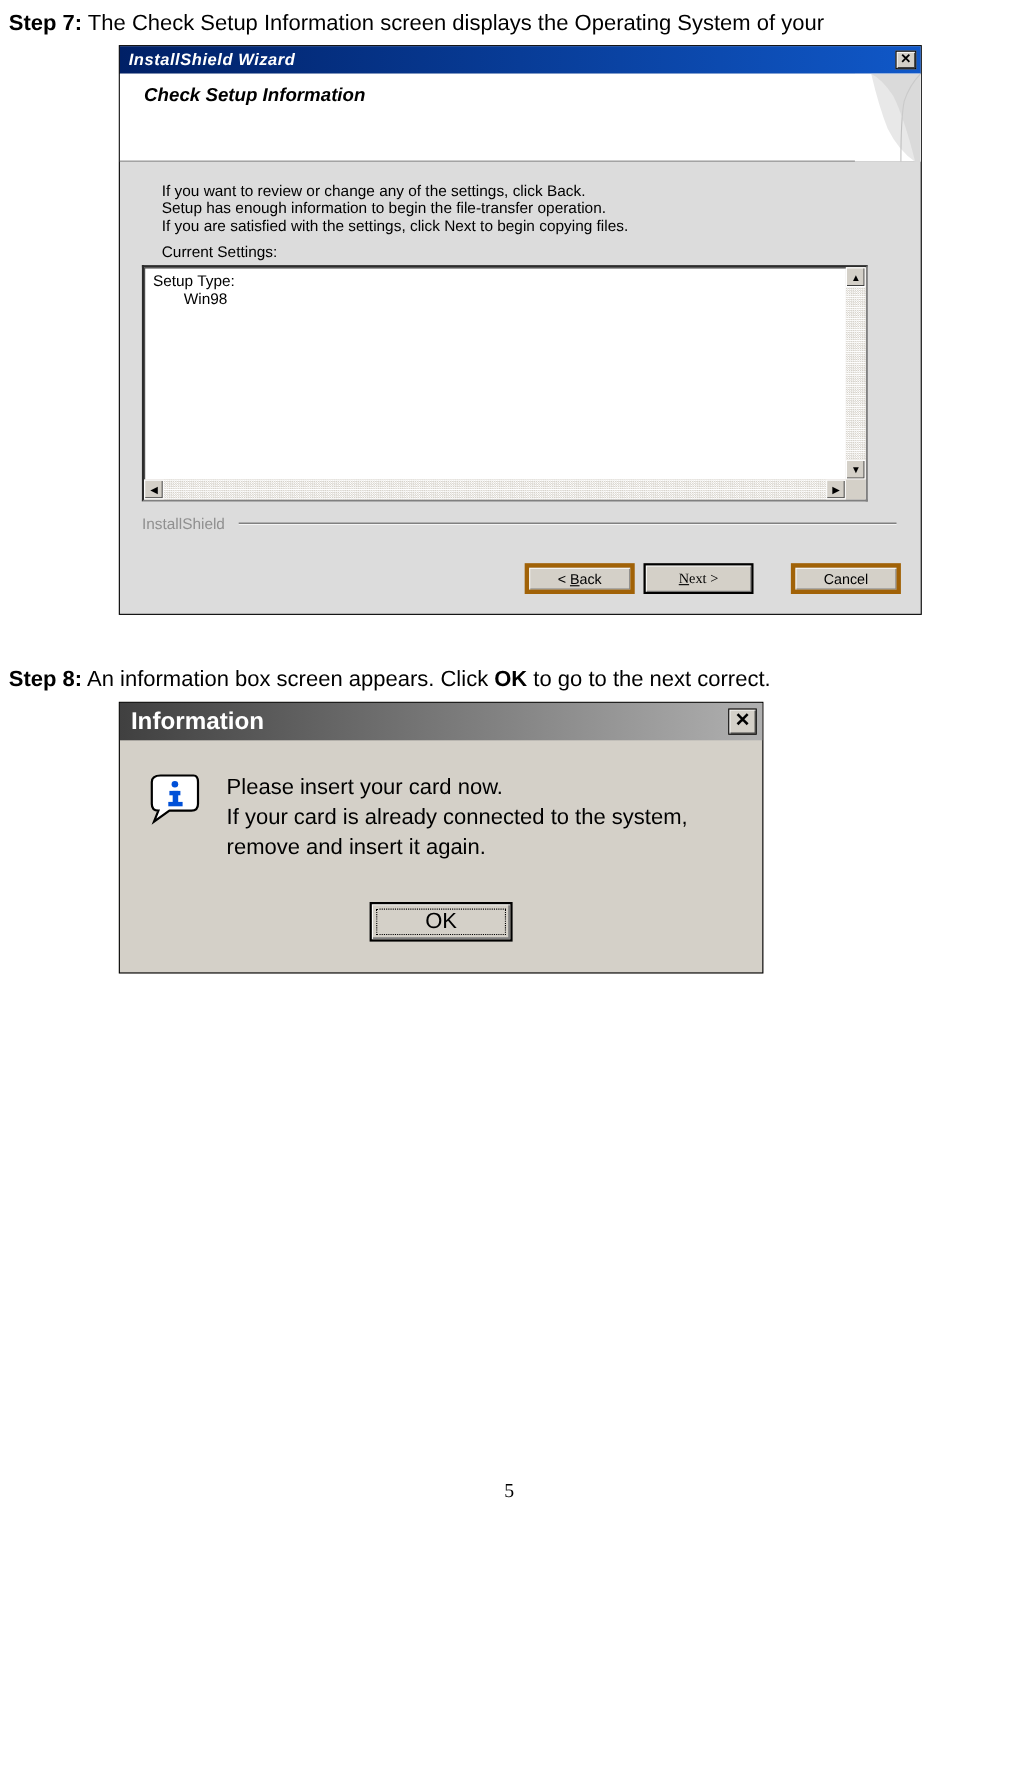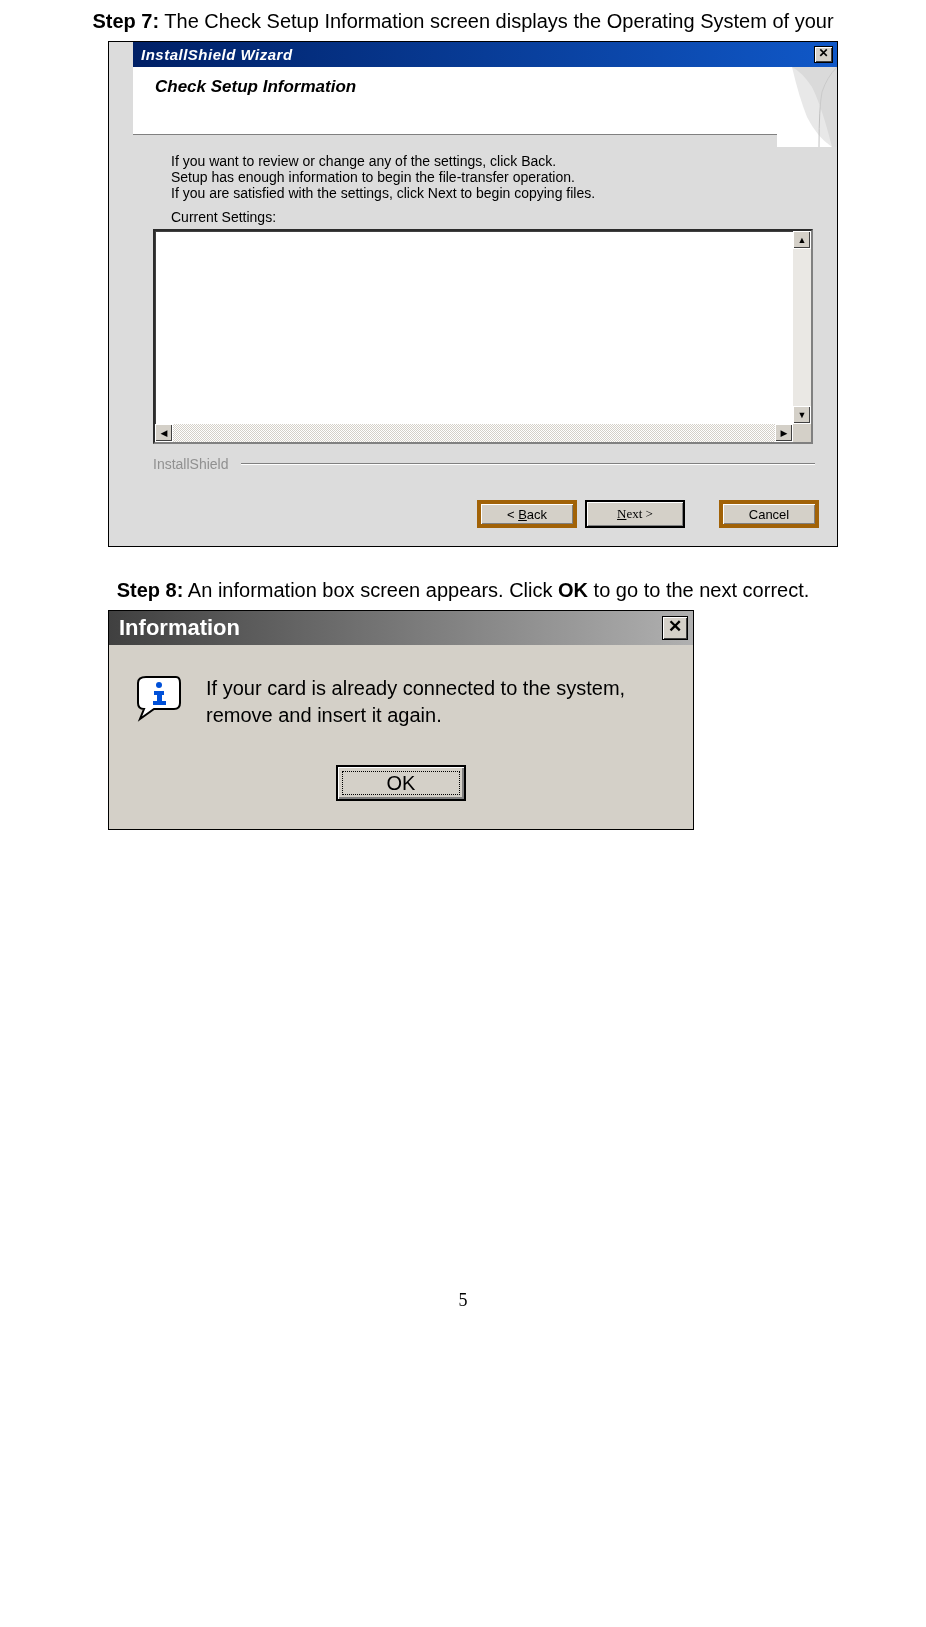--- a/index.html
+++ b/index.html
@@ -7,33 +7,31 @@
       font-family: Arial, Helvetica, sans-serif;
       background: #fff;
       width: 926px;
       padding: 8px 8px 40px 8px;
       color: #000;
     }
     .step-text {
       font-size: 20px;
       line-height: 1.35;
       margin-bottom: 6px;
-      text-align: center;
     }
     .step-text strong { font-weight: bold; }
     .step-indent { display: block; margin-left: 75px; }
     .underlined { text-decoration: underline; font-weight: bold; }
 
     
     .wizard-window {
       width: 730px;
-      margin: 0 auto 30px 100px;
+      margin: 0 auto 46px 100px;
       border: 1px solid #000;
       background: #dcdcdc;
-      padding-left: 24px;
     }
     .title-bar {
       background: linear-gradient(to right, #002066, #1058c8);
       color: #fff;
       display: flex;
       align-items: center;
       padding: 3px 4px 3px 8px;
       height: 25px;
     }
     .title-bar-text {
@@ -52,21 +50,21 @@
       font-size: 12px;
       font-weight: bold;
       text-align: center;
       line-height: 13px;
       color: #000;
       cursor: default;
     }
     .wizard-header {
       background: #fff;
       position: relative;
-      height: 68px;
+      height: 80px;
       border-bottom: 1px solid #808080;
     }
     .wizard-title {
       font-weight: bold;
       font-style: italic;
       font-size: 17px;
       padding: 10px 0 0 22px;
     }
     .page-curl {
       position: absolute;
@@ -243,20 +241,24 @@
       <path d="M60 0 Q50 10 45 25 Q42 40 42 80" stroke="#c0c0c0" fill="none"></path>
       <path d="M15 0 Q25 5 35 20 Q45 40 55 80 L60 80 L60 0 Z" fill="#d0d0d0" opacity="0.6"></path>
     </svg>
   </div>
   <div class="wizard-body">
     <div>If you want to review or change any of the settings, click Back.</div>
     <div>Setup has enough information to begin the file-transfer operation.</div>
     <div>If you are satisfied with the settings, click Next to begin copying files.</div>
     <span class="label-settings">Current Settings:</span>
     <div class="settings-box">
+      <div class="settings-content">
+        <div>Setup Type:</div>
+        <div style="padding-left:28px;">Win98</div>
+      </div>
       <div class="scroll-v">
         <div class="scroll-btn">
             <span class="arrow">▲</span>
           </div>
         <div class="scroll-track"></div>
         <div class="scroll-btn">
             <span class="arrow">▼</span>
           </div>
       </div>
       <div class="scroll-h">
@@ -296,20 +298,21 @@
     <div class="info-icon-wrap">
       <svg viewBox="0 0 48 48" width="48" height="48">
         <path d="M4 8 Q4 2 12 2 L42 2 Q46 2 46 8 L46 28 Q46 34 40 34 L20 34 L6 44 L10 34 Q4 34 4 28 Z" fill="#fff" stroke="#000" stroke-width="2"></path>
         <circle cx="25" cy="10" r="3" fill="#0050d8"></circle>
         <rect x="20" y="16" width="10" height="4" fill="#0050d8"></rect>
         <rect x="23" y="16" width="5" height="12" fill="#0050d8"></rect>
         <rect x="19" y="26" width="13" height="4" fill="#0050d8"></rect>
       </svg>
     </div>
     <div class="info-text">
+      <div>Please insert your card now.</div>
       <div>If your card is already connected to the system,</div>
       <div>remove and insert it again.</div>
     </div>
   </div>
   <div class="info-btn-row">
     <button class="ok-btn">
       <span class="focus-ring"></span>
       <span>OK</span>
     </button>
   </div>

